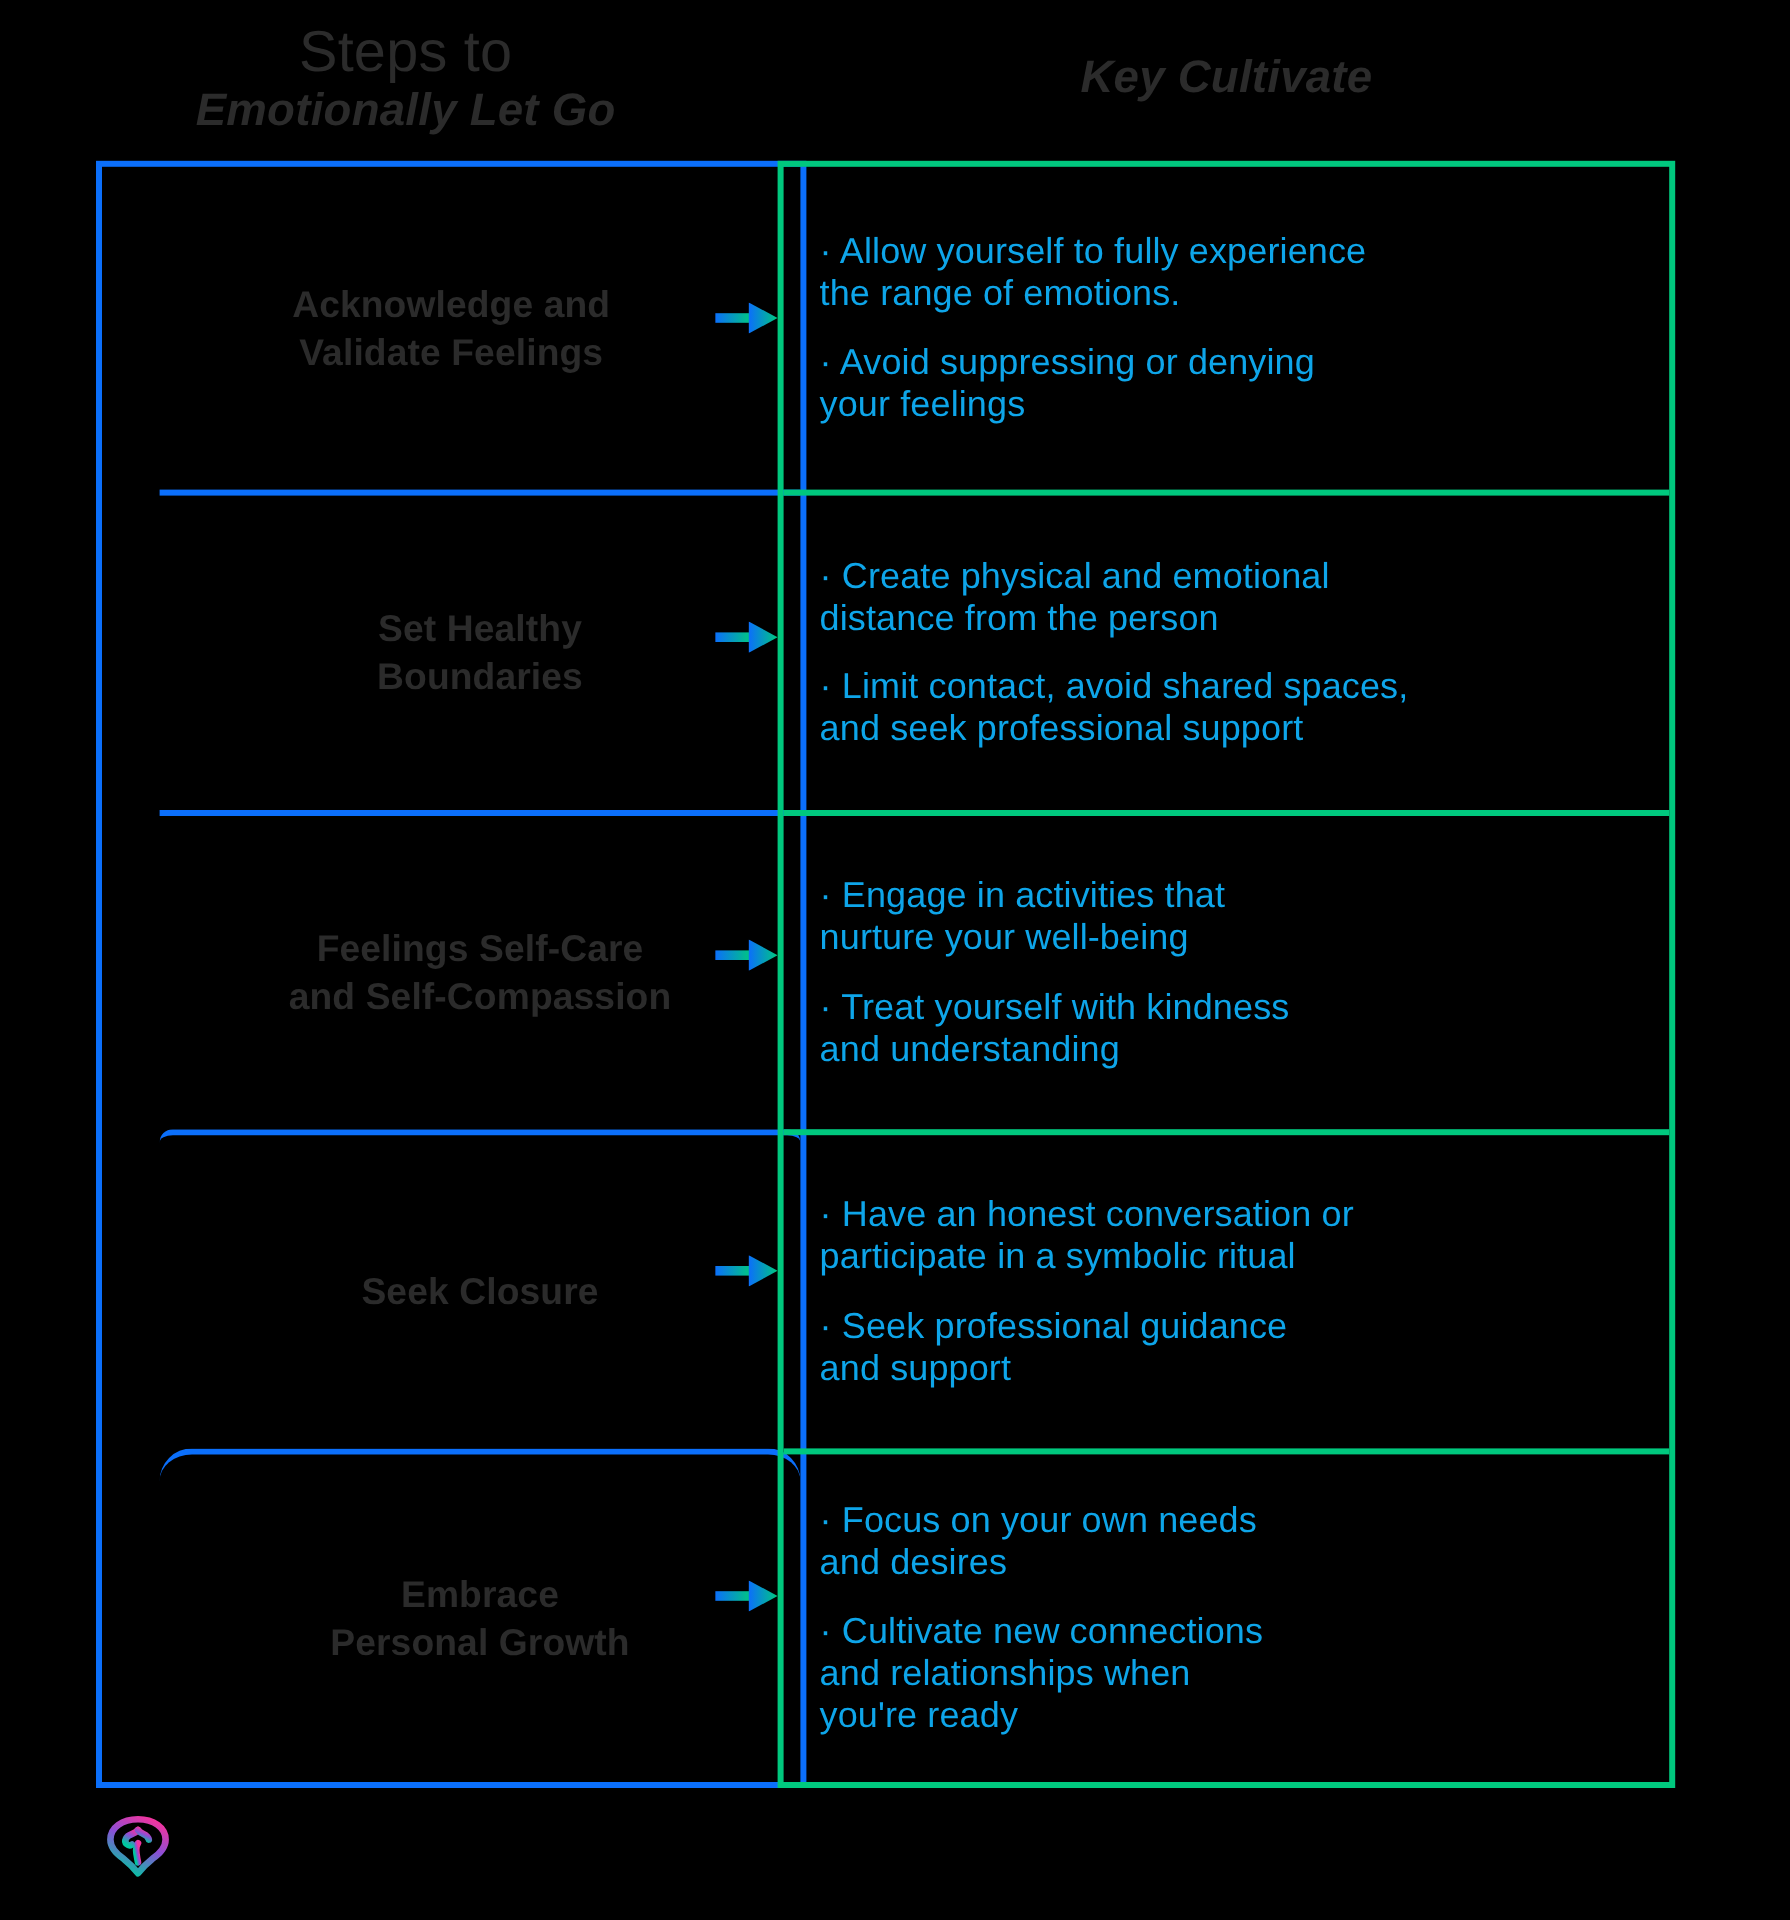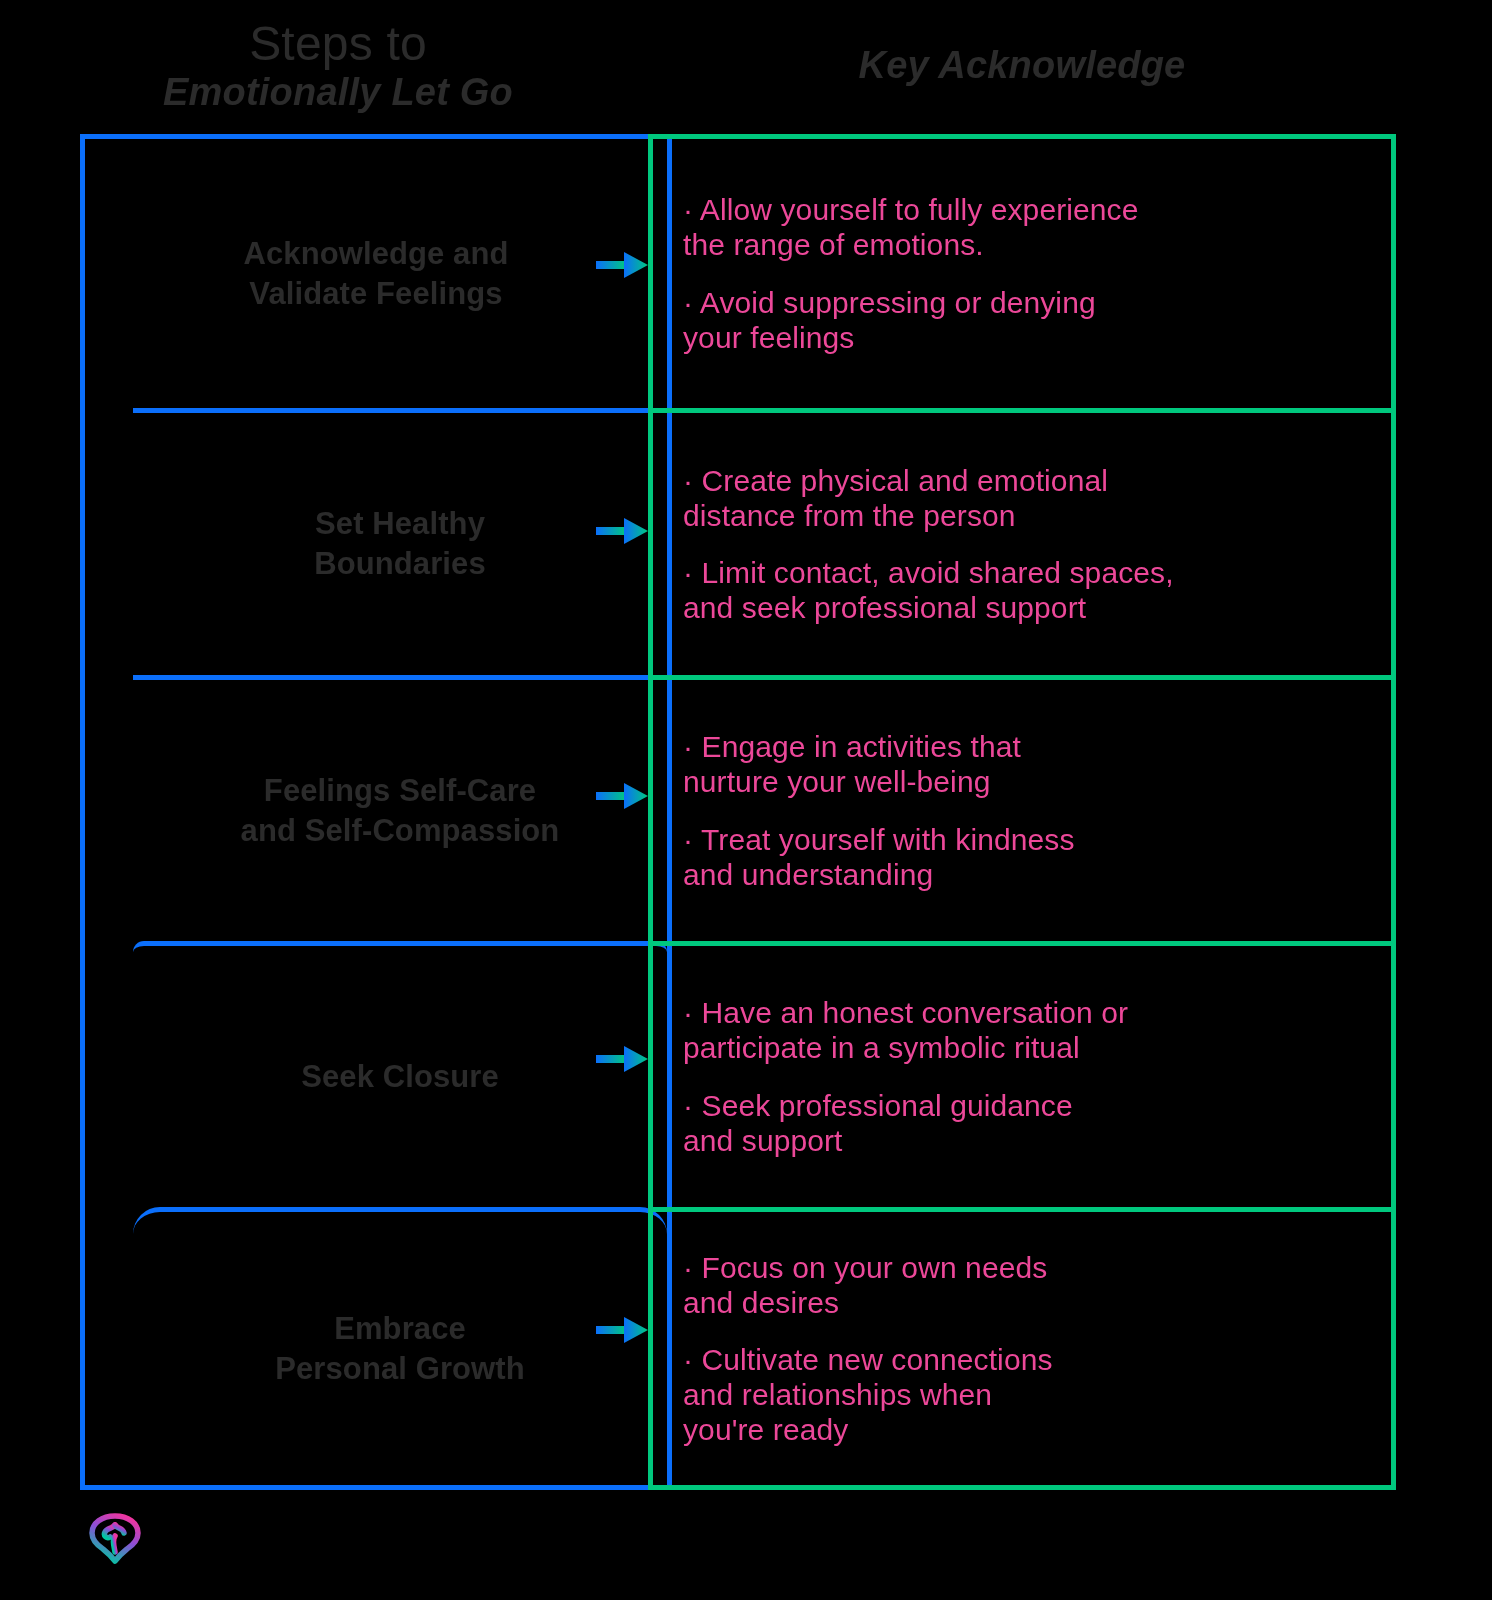--- a/index.html
+++ b/index.html
@@ -106,21 +106,21 @@
     padding: 6px 24px 6px 30px;
   }
   .cell-right + .cell-right { border-top: 5px solid #00c87e; }
 
   .bullet {
     font-size: 30px;
     font-weight: 300;
     line-height: 1.17;
     letter-spacing: 0.1px;
     margin: 0 0 22px 0;
-    color: #ec4899;
+    color: #0ea5e9;
     white-space: pre-line;
   }
   .bullet:last-child { margin-bottom: 0; }
 
   
   .h1 { flex: 0 0 269px; }
   .h2 { flex: 0 0 267px; }
   .h3 { flex: 0 0 266px; }
   .h4 { flex: 0 0 266px; }
   .h5 { flex: 0 0 278px; }
@@ -146,21 +146,21 @@
 </head>
 <body>
 
 <div class="page">
 
   <div class="header-left">
     <span class="line1">Steps to</span>
     <span class="line2">Emotionally Let Go</span>
   </div>
 
-  <div class="header-right">Key Acknowledge</div>
+  <div class="header-right">Key Cultivate</div>
 
   <div class="col-left">
     <div class="cell-left h1" style="white-space: pre-line;">Acknowledge and
 Validate Feelings</div>
     <div class="cell-left h2" style="white-space: pre-line;">Set Healthy
 Boundaries</div>
     <div class="cell-left h3" style="white-space: pre-line;">Feelings Self-Care
 and Self-Compassion</div>
     <div class="cell-left h4" style="white-space: pre-line; border-radius: 11px;">Seek Closure</div>
     <div class="cell-left h5" style="white-space: pre-line; border-radius: 27px;">Embrace

